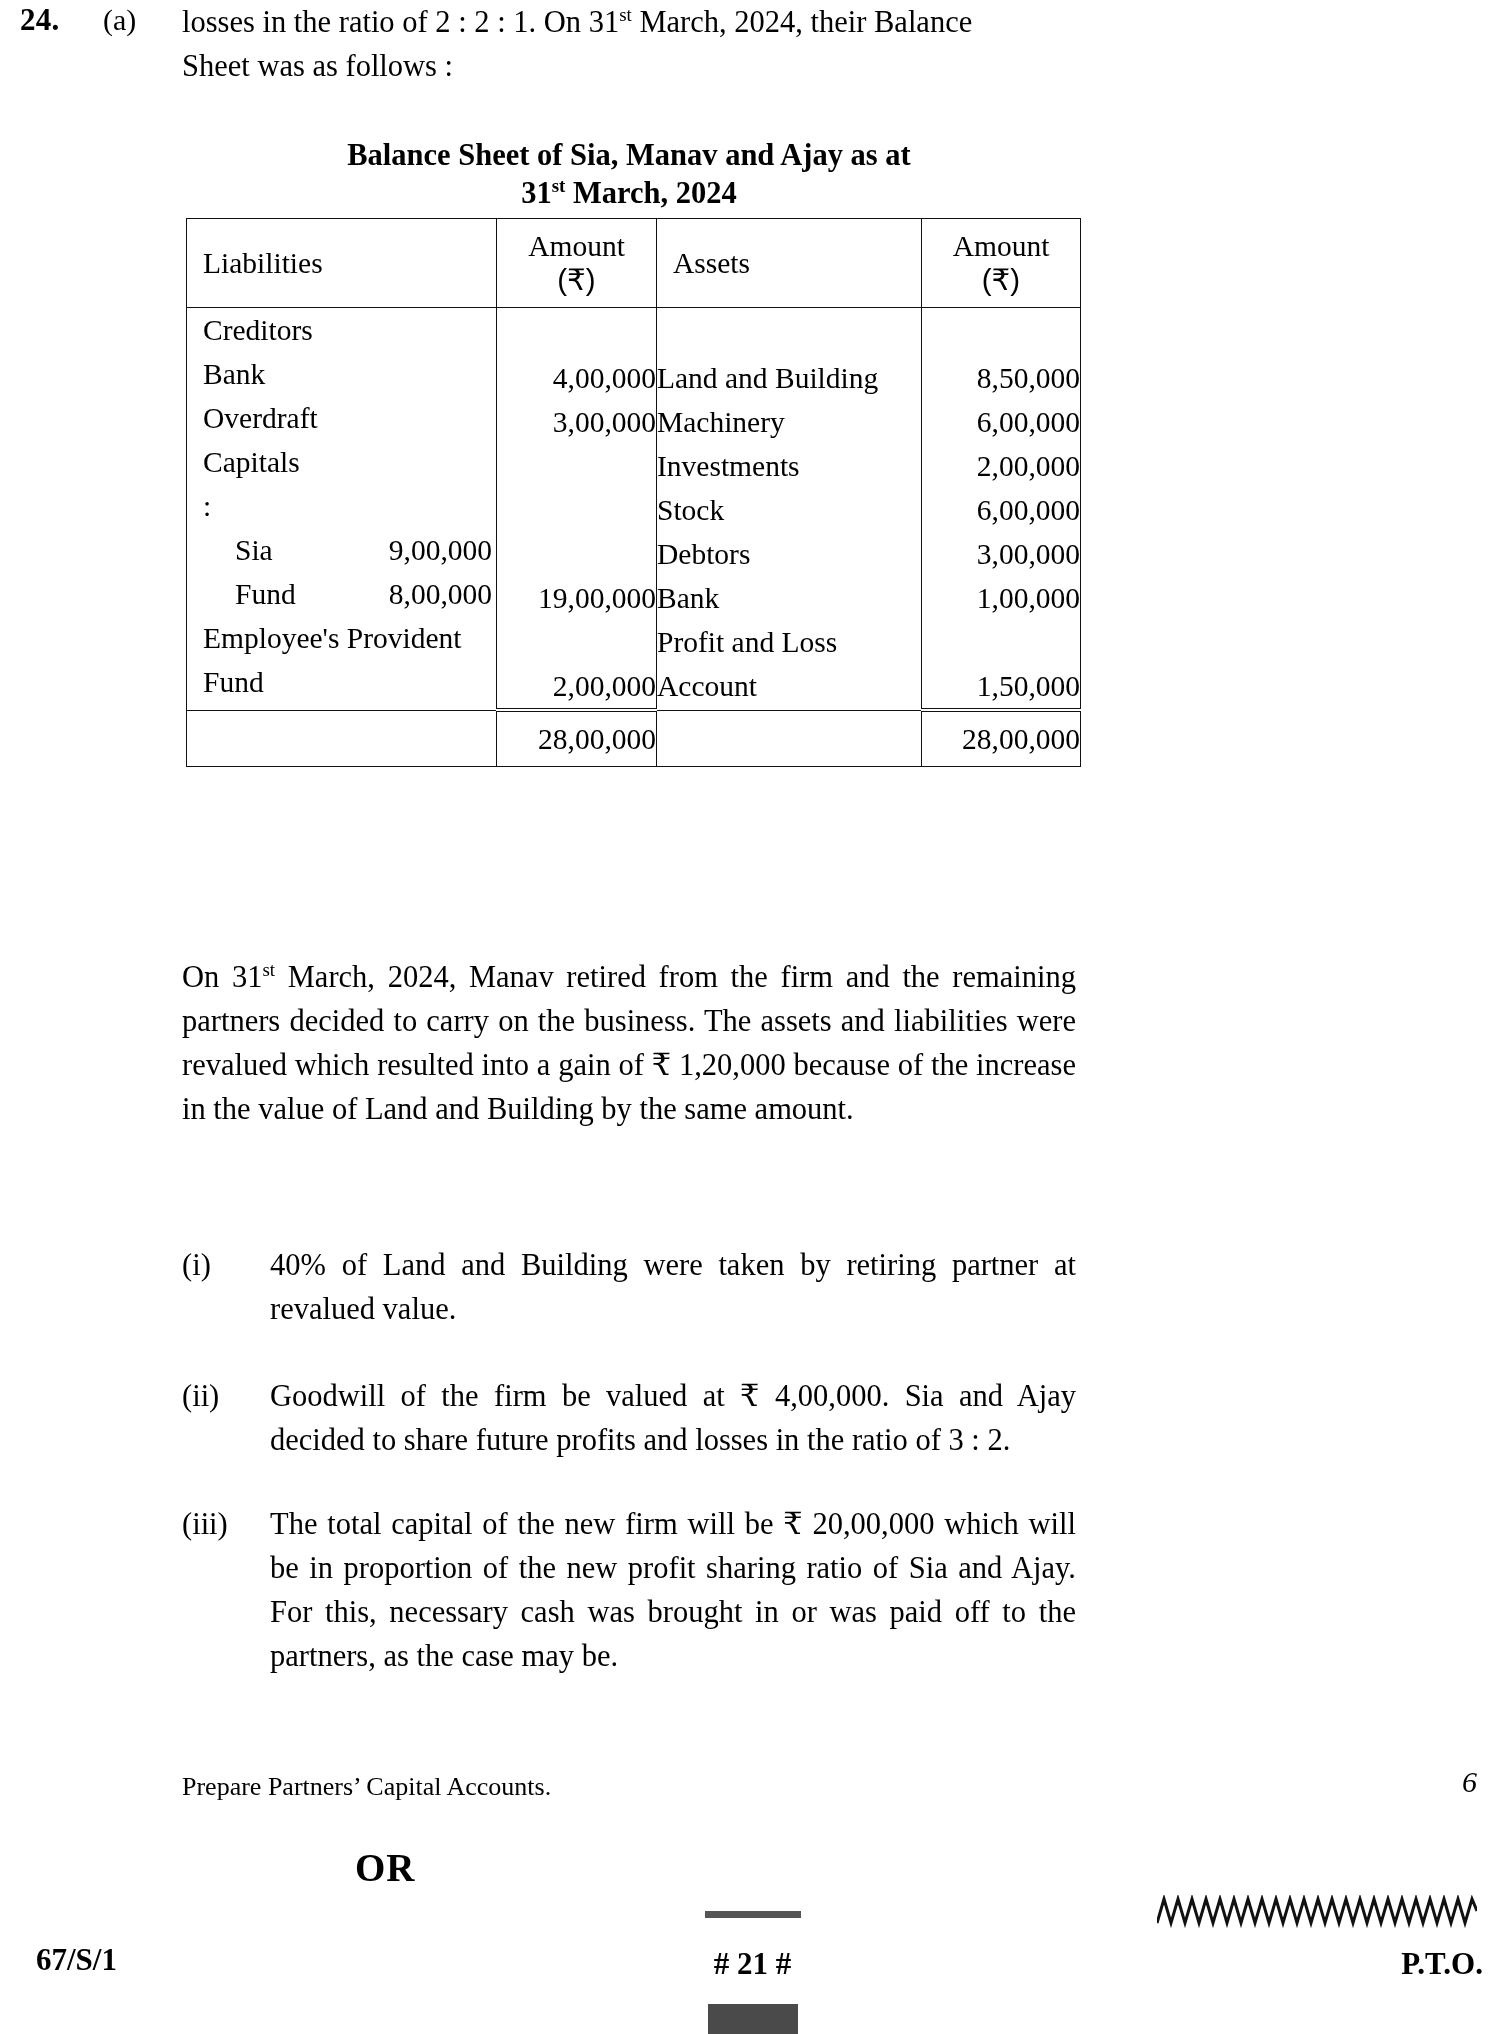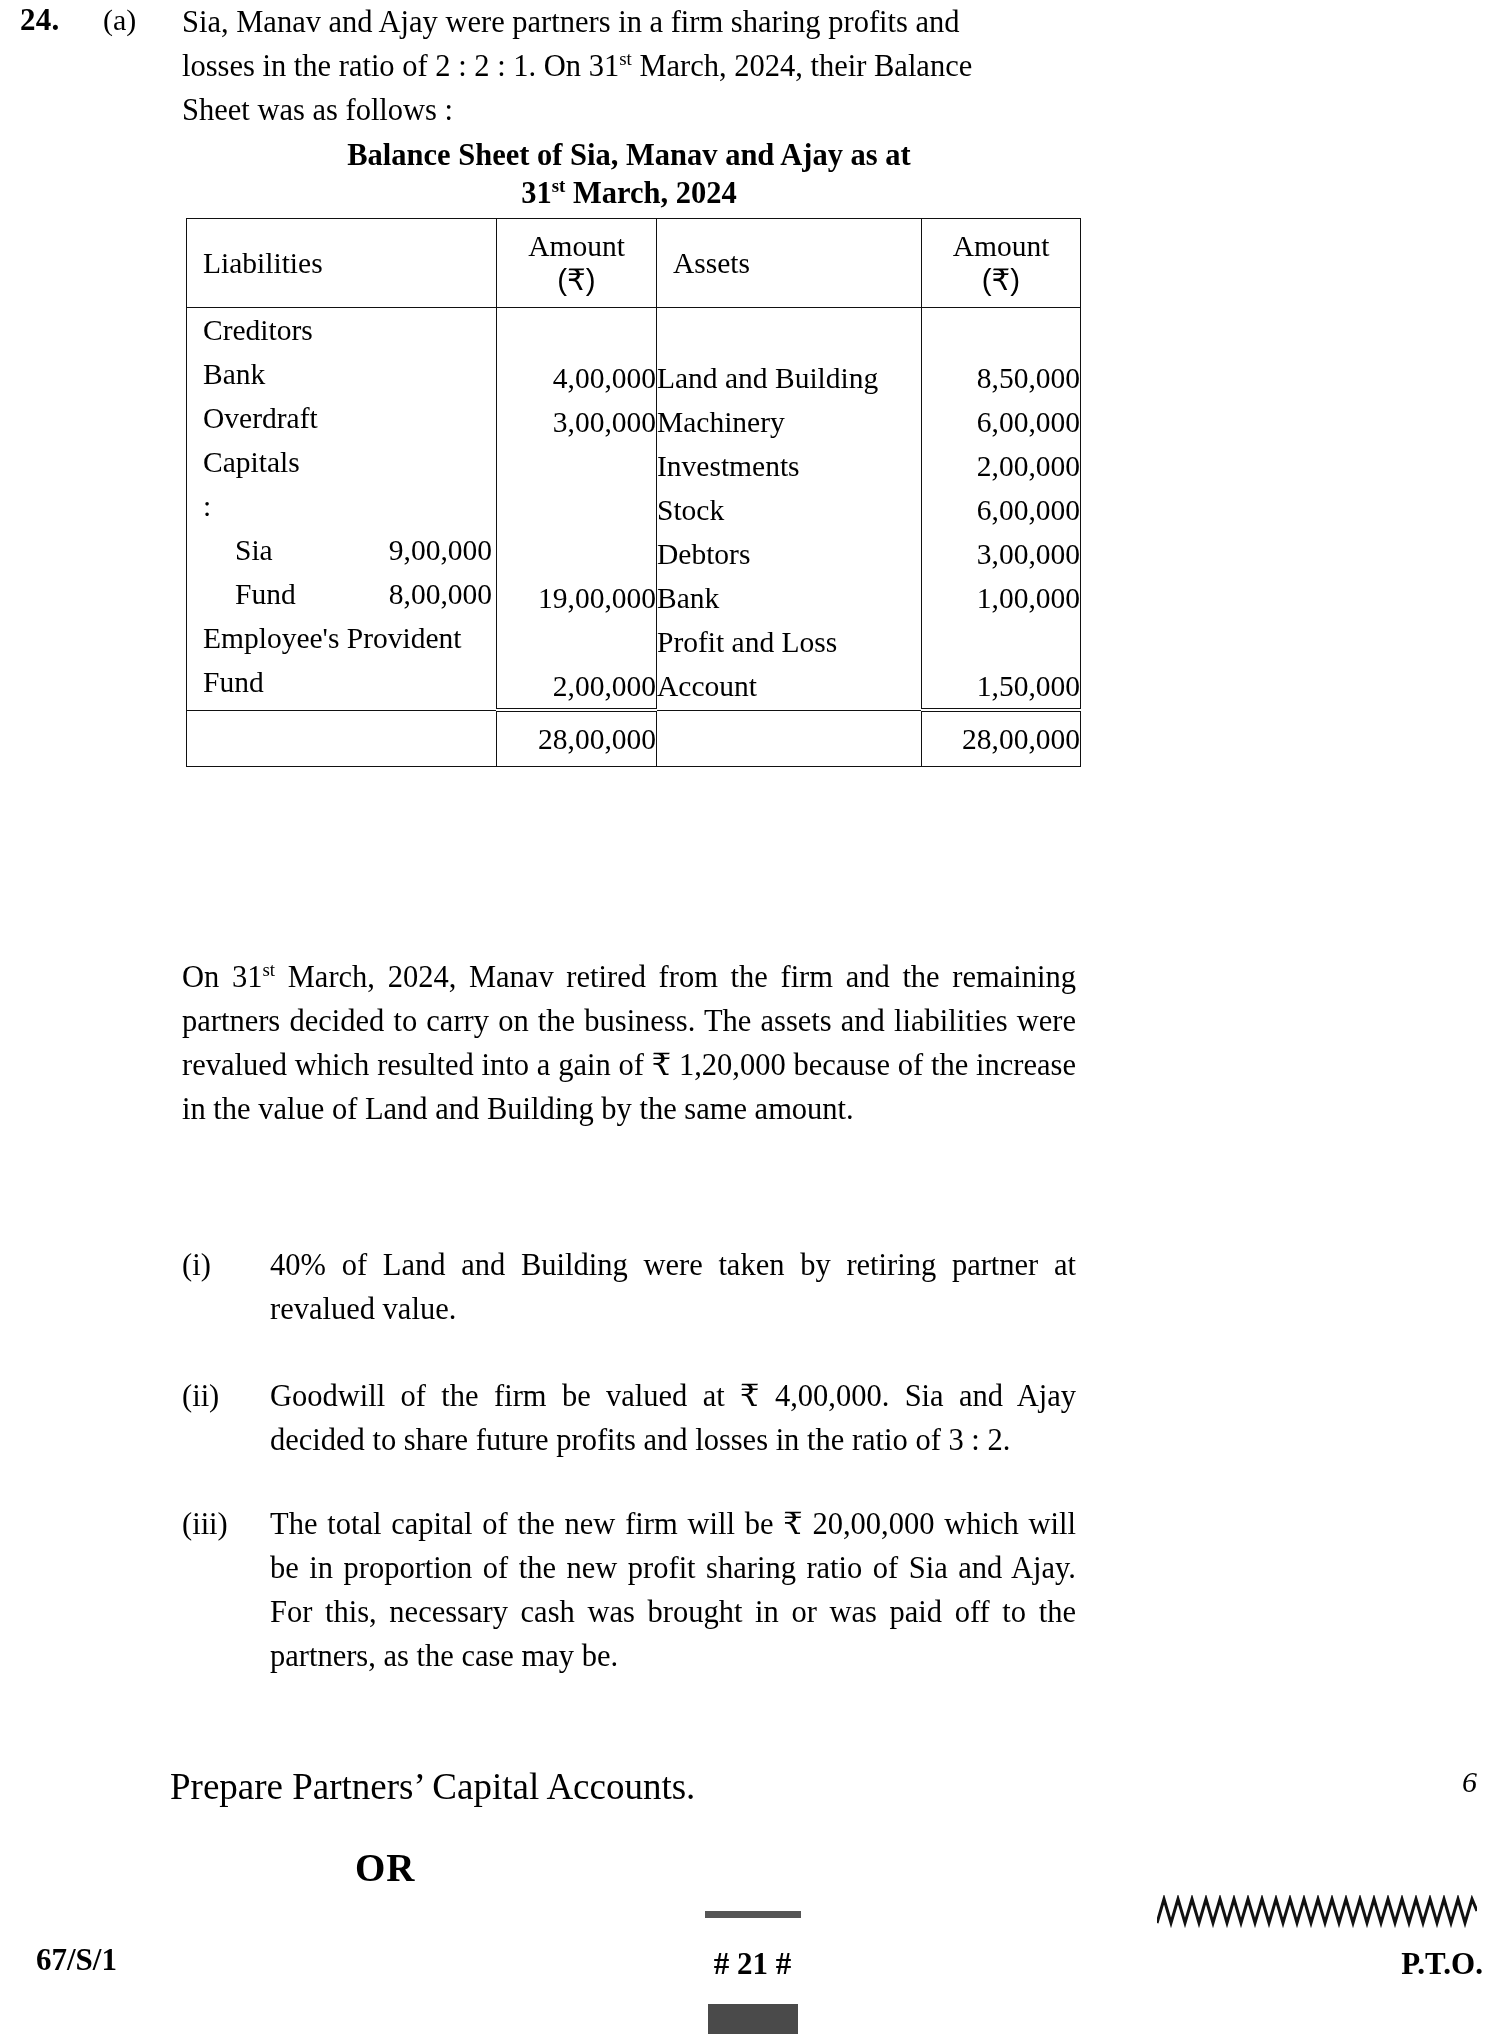--- a/index.html
+++ b/index.html
@@ -164,22 +164,22 @@
   }
   .subitem .txt {
     margin-left: 88px;
     text-align: justify;
     text-justify: inter-word;
   }
   .subitem .txt p { margin: 0; }
 
   .prepare {
     position: absolute;
-    left: 170px;
-    font-size: 37px;
+    left: 182px;
+    font-size: 26px;
     line-height: 44px;
   }
   .marks {
     position: absolute;
     right: 28px;
     font-size: 30px;
     font-style: italic;
     font-family: "Liberation Serif", serif;
   }
   .orword {
@@ -242,21 +242,20 @@
 </style>
 </head>
 <body>
 
 <div class="page">
 
   <div class="qrow">
     <div class="qnum">24.</div>
     <div class="qpart">(a)</div>
     <div class="qbody">
-      <p>Sia, Manav and Ajay were partners in a firm sharing profits and</p>
       <p><span>losses in the ratio of 2 : 2 : 1. On 31</span><sup class="ord">st</sup><span> March, 2024, their Balance</span></p>
       <p>Sheet was as follows :</p>
     </div>
   </div>
 
   <div class="tbl-title">
     <div>Balance Sheet of Sia, Manav and Ajay as at</div>
     <div><span>31</span><sup class="ord">st</sup><span> March, 2024</span></div>
   </div>
 

